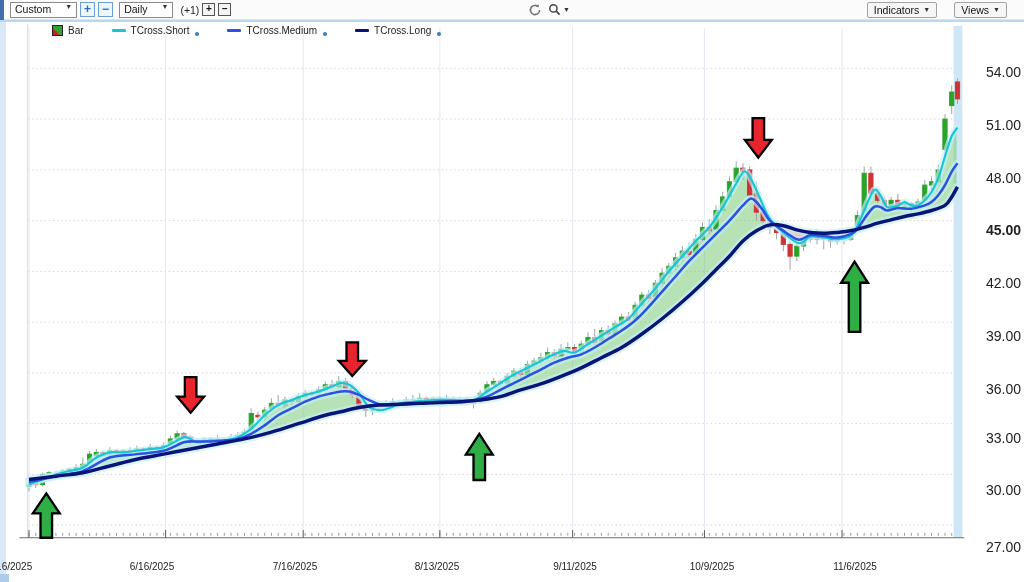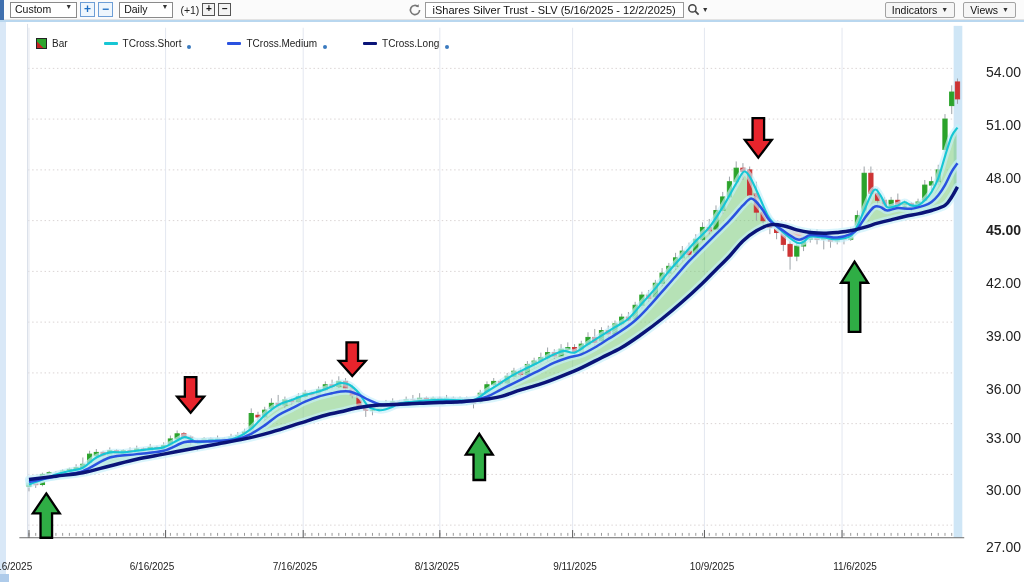--- a/index.html
+++ b/index.html
@@ -17,29 +17,29 @@
   .btn-blue{width:15px;height:15px;border:1px solid #6d9ed6;background:#eef6fd;color:#1f6fc4;
             font-weight:bold;font-size:12px;line-height:12px;text-align:center;margin-left:3px;}
   .btn-sm{width:13px;height:13px;border:1px solid #555;background:#f3f3f3;color:#111;
           font-size:10px;line-height:10px;text-align:center;margin-left:3px;font-weight:bold;}
   .plus1{font-size:10.5px;color:#222;margin-left:7px;}
   .spacer{flex:1 1 auto;}
   .symbol-box{height:16px;border:1px solid #9a9a9a;background:#fff;font-size:11px;
               display:flex;align-items:center;padding:0 7px;color:#111;white-space:nowrap;}
   .icon-btn{display:flex;align-items:center;margin:0 3px;}
   .btn-gray{height:16px;border:1px solid #a3a3a3;background:#f6f6f6;border-radius:2px;
-            font-size:10.5px;display:flex;align-items:center;padding:0 6px;margin-right:8px;color:#111;}
+            font-size:10.5px;display:flex;align-items:center;padding:0 6px;margin-right:17px;color:#111;}
   .btn-gray .caret{margin-left:4px;}
   .divider{position:absolute;top:20px;left:0;width:1024px;height:2px;background:#b9d7ef;}
   
   .chart-region{position:absolute;top:22px;left:0;width:1024px;height:560px;overflow:hidden;background:#fff;}
   .left-strip{position:absolute;left:0;top:0;width:6px;height:560px;background:#d9e8f7;}
   .scroll-corner{position:absolute;left:0;top:552px;width:9px;height:8px;background:#aecbea;}
-  .legend{position:absolute;top:3px;left:36px;display:flex;align-items:center;gap:36px;
-          font-size:10px;color:#222;z-index:5;margin-top:13px;}
+  .legend{position:absolute;top:3px;left:52px;display:flex;align-items:center;gap:28px;
+          font-size:10px;color:#222;z-index:5;}
   .legend-item{display:flex;align-items:center;gap:5px;}
   .bar-swatch{width:11px;height:11px;border:1px solid #222;
               background:linear-gradient(45deg,#c32222 0 38%,#2da32d 38%);}
   .dash{width:14px;height:3px;border-radius:1px;}
   .blue-dot{width:4px;height:4px;border-radius:50%;background:#3a7abf;margin-left:1px;margin-top:6px;}
   .ylabel{position:absolute;left:986px;font-size:14px;color:#222;}
   .xlabel{position:absolute;top:539px;transform:translateX(-50%);font-size:10px;color:#222;white-space:nowrap;}
 </style>
 </head>
 <body>
@@ -60,23 +60,20 @@
     </div>
     <span class="plus1">(+1)</span>
     <div class="btn-sm">+</div>
     <div class="btn-sm">−</div>
     <div class="spacer"></div>
     <div class="icon-btn">
       <svg width="14" height="14" viewBox="0 0 14 14">
         <path d="M11.6 7a4.6 4.6 0 1 1-1.4-3.3" fill="none" stroke="#777" stroke-width="1.6"></path>
         <path d="M10.8 1.2 L10.6 4.2 L7.7 3.4 Z" fill="#777"></path>
       </svg>
-    </div>
-    <div class="symbol-box">
-      <span>iShares Silver Trust - SLV (5/16/2025 - 12/2/2025)</span>
     </div>
     <div class="icon-btn">
       <svg width="13" height="13" viewBox="0 0 13 13">
         <circle cx="5.4" cy="5.4" r="3.6" fill="none" stroke="#444" stroke-width="1.5"></circle>
         <line x1="8.2" y1="8.2" x2="11.6" y2="11.6" stroke="#444" stroke-width="1.7"></line>
       </svg>
       <span class="caret" style="margin-left:2px">▼</span>
     </div>
     <div class="spacer"></div>
     <div class="btn-gray">

